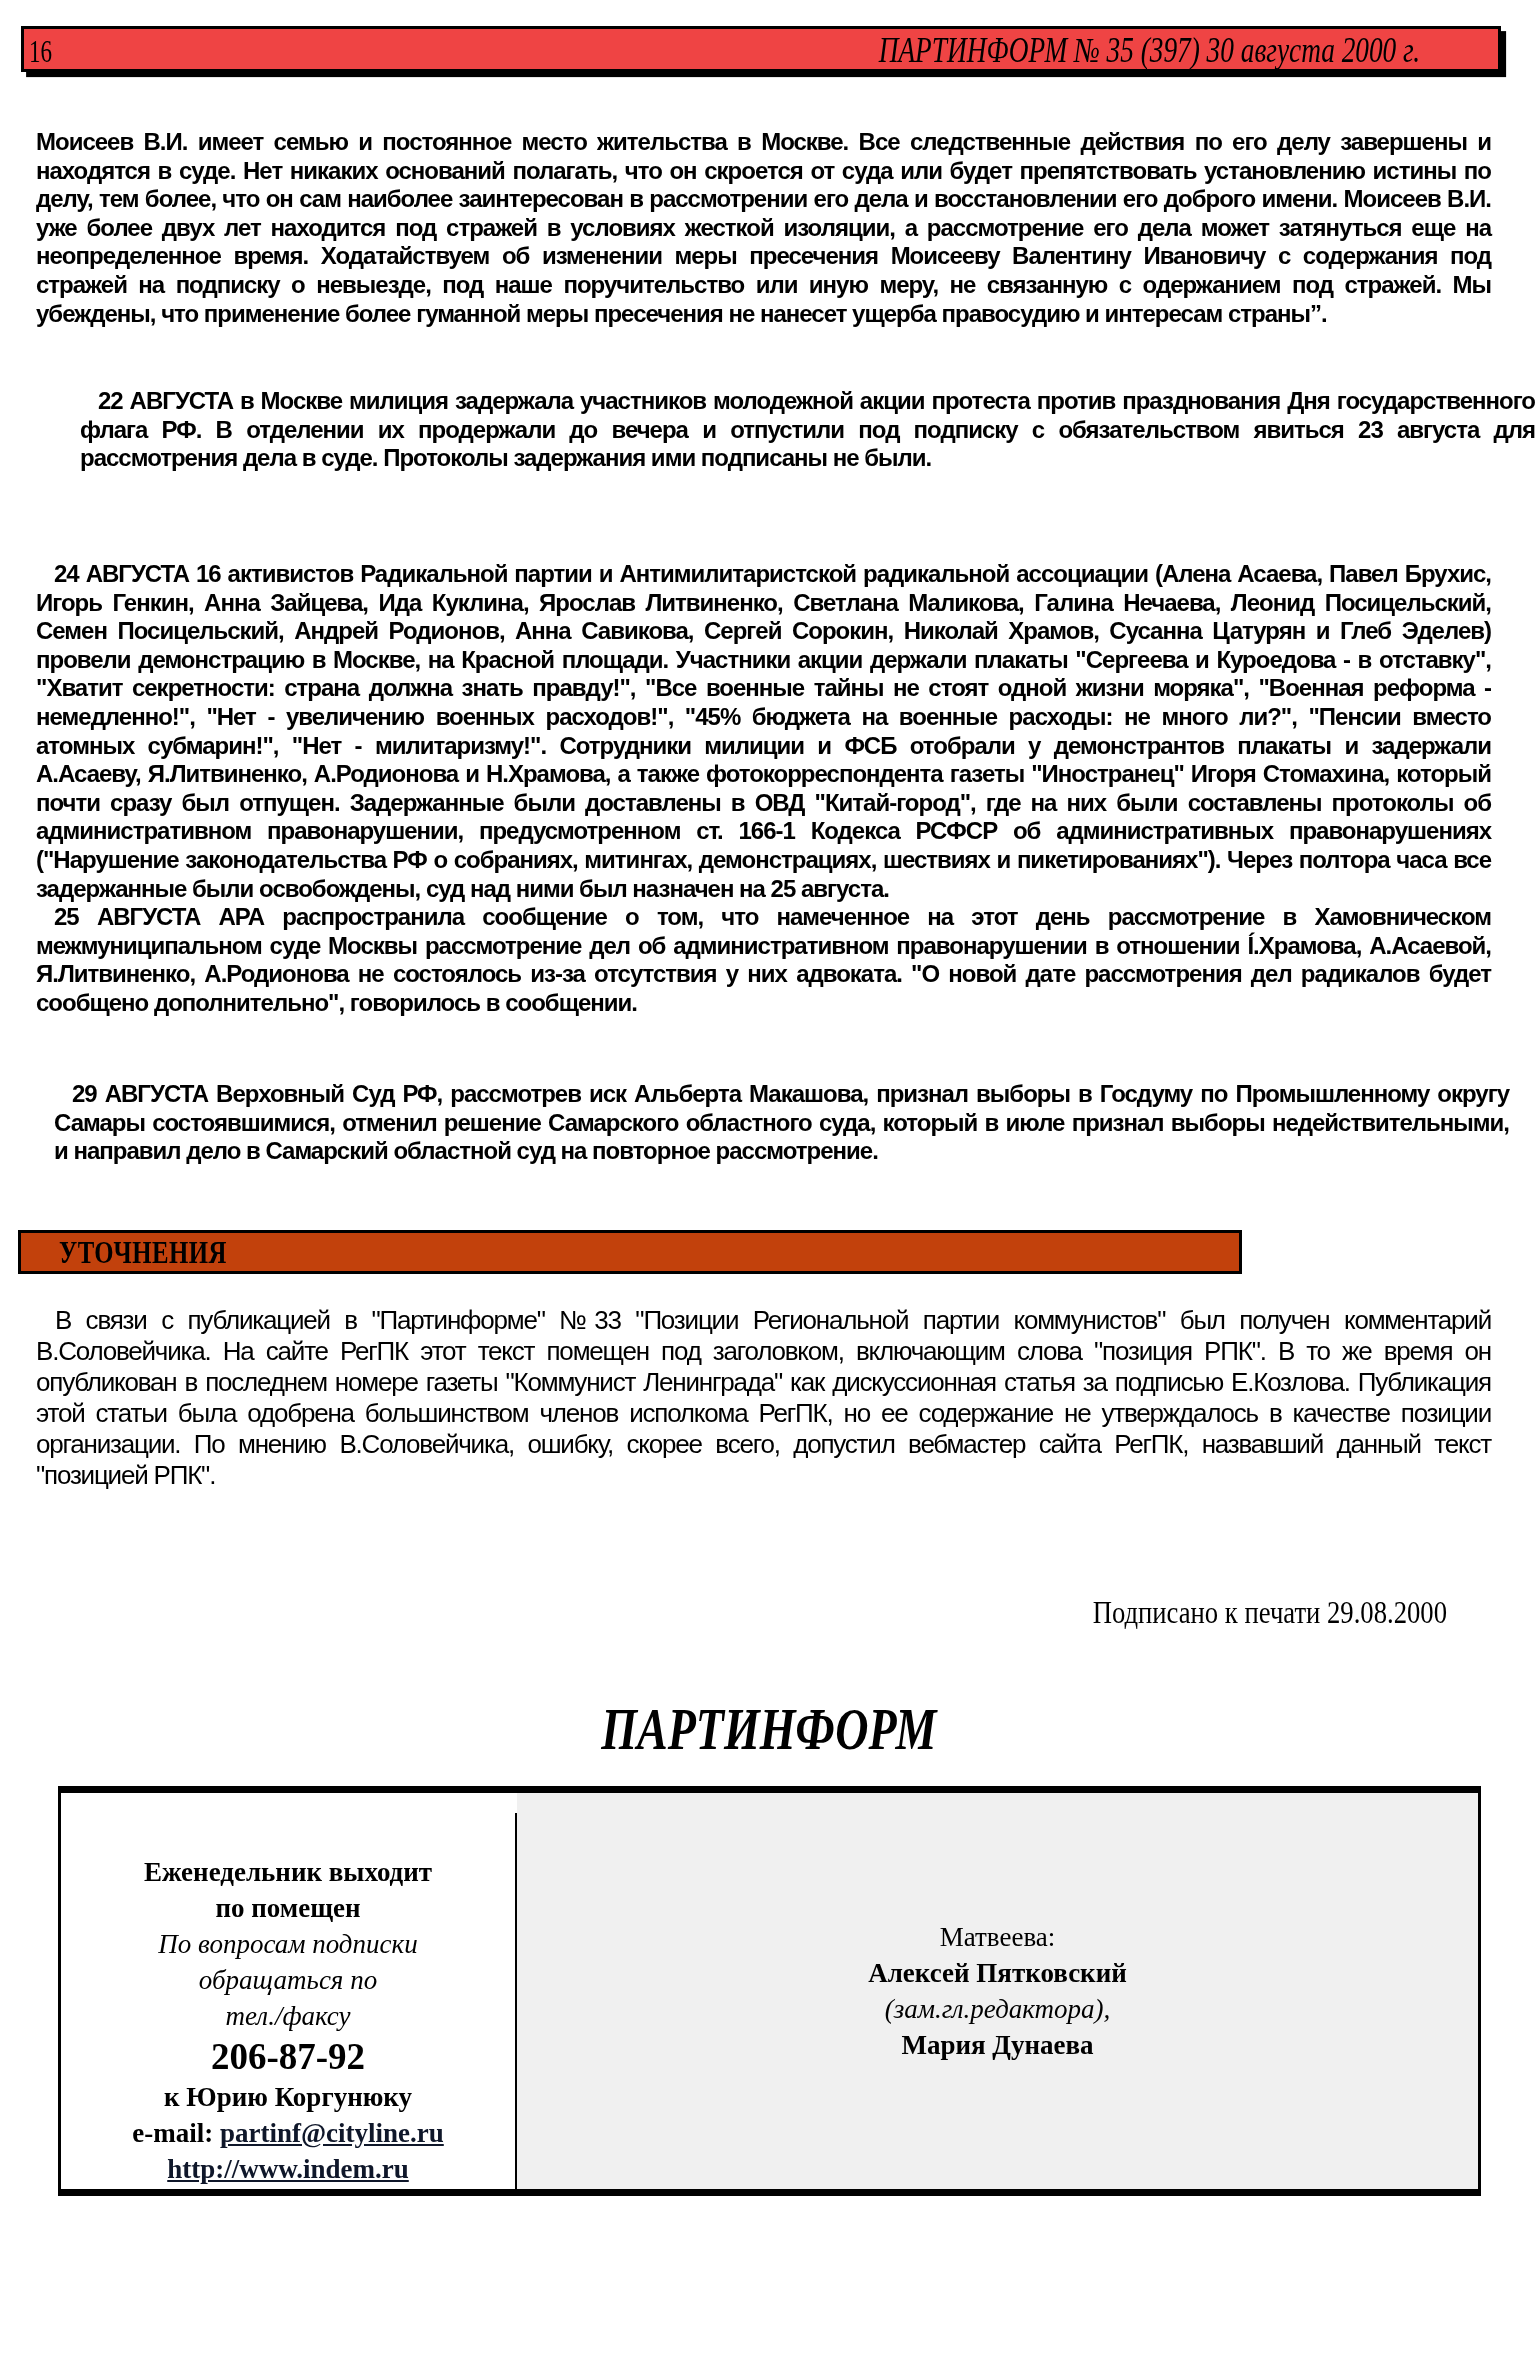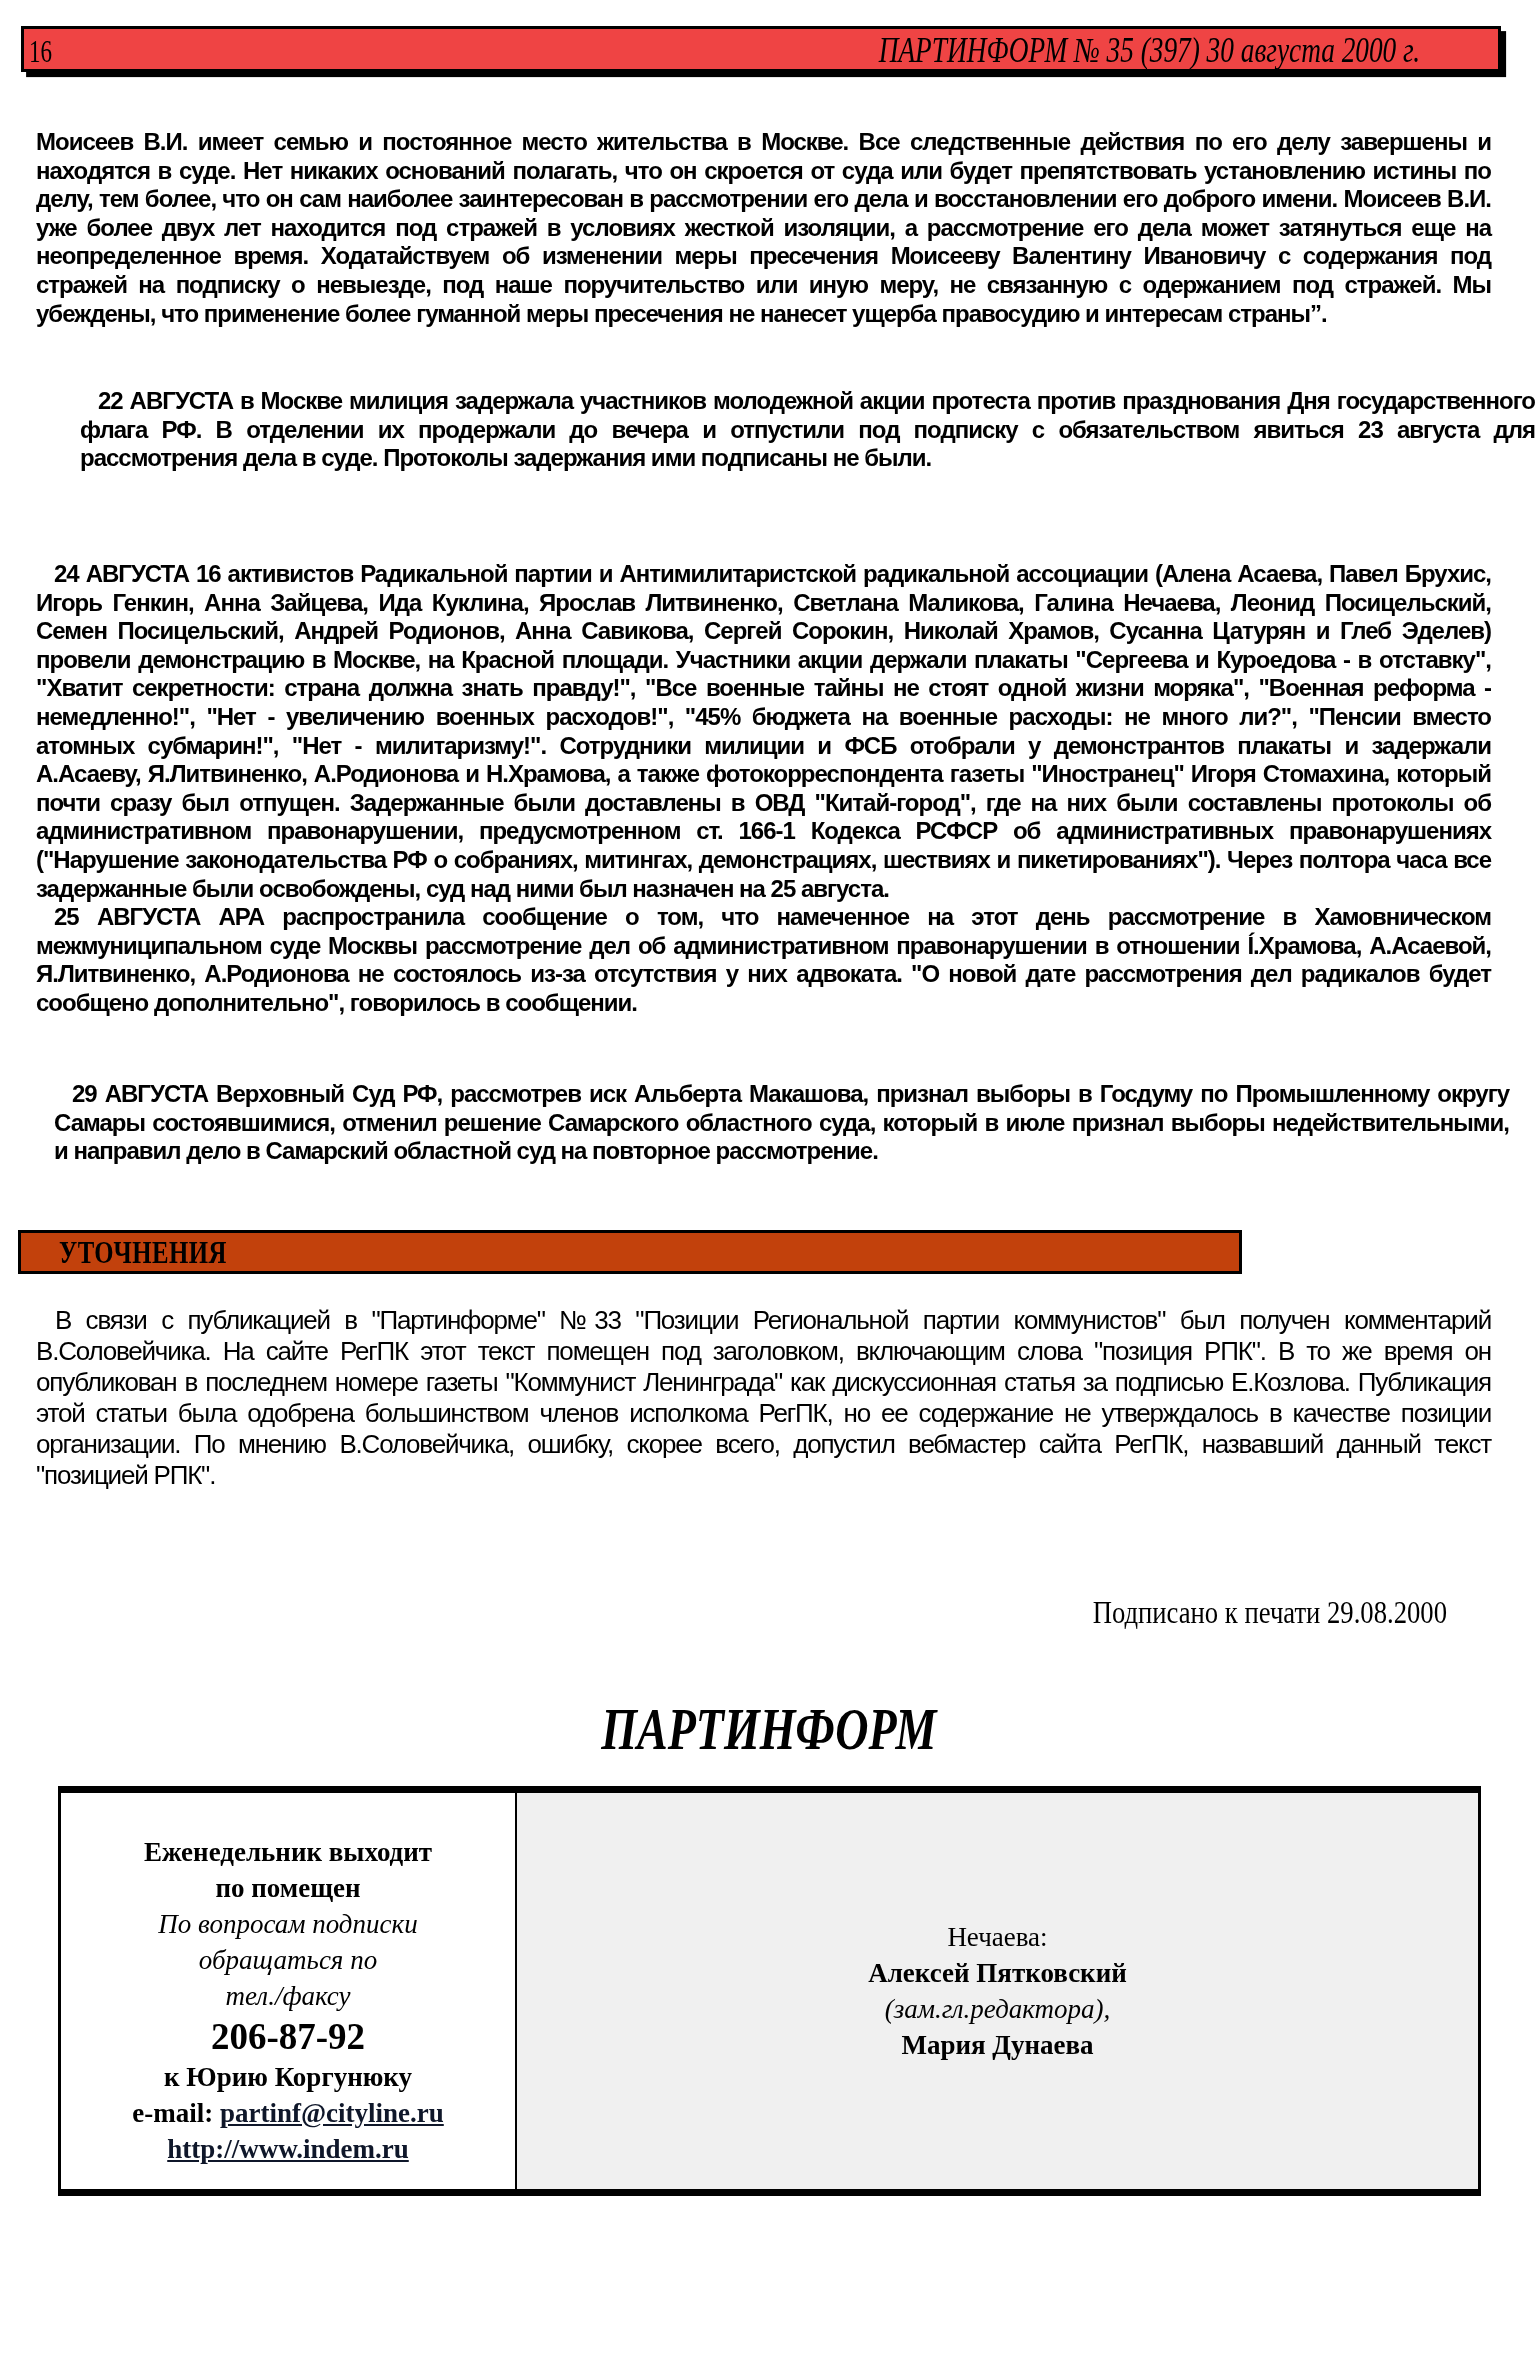--- a/index.html
+++ b/index.html
@@ -75,21 +75,21 @@
     border-top: 7.7px solid #000; border-bottom: 7.7px solid #000;
     border-left: 3.8px solid #000; border-right: 3.8px solid #000;
     box-sizing: border-box; display: flex;
   }
   .cell {
     box-sizing: border-box; display: flex; flex-direction: column; align-items: center;
     justify-content: center; text-align: center;
     font-family: "Liberation Serif", serif; font-size: 27px; line-height: 36px;
   }
   .cell-left { width: 493px; background: #f0f0f0; border-right: 1.9px solid #000; }
-  .cell-center { width: 456px; background: #ffffff; border-right: 2.6px solid #000; justify-content: flex-start; padding-top: 41px; }
+  .cell-center { width: 456px; background: #ffffff; border-right: 2.6px solid #000; justify-content: flex-start; padding-top: 41px; margin-top: 20px; }
   .cell-right { flex: 1; background: #f0f0f0; }
   .cell .b { font-weight: bold; }
   .cell .i { font-style: italic; }
   .cell .spacer { height: 36px; }
   .cell .phone { font-weight: bold; font-size: 37px; line-height: 45px; }
   .cell .link { text-decoration: underline; color: #0f172a; cursor: pointer; font-weight: bold; }
   .cell .line { display: block; }
 </style>
 </head>
 <body>
@@ -139,19 +139,19 @@
     <span class="line i">тел./факсу</span>
     <span class="line phone">206-87-92</span>
     <span class="line b">к Юрию Коргунюку</span>
     <span class="line">
       <span class="b">e-mail:</span>
       <a class="link">partinf@cityline.ru</a>
     </span>
     <a class="line link">http://www.indem.ru</a>
   </div>
   <div class="cell cell-right">
-    <span class="line">Нечаева:</span>
+    <span class="line">Матвеева:</span>
     <span class="line b">Алексей Пятковский</span>
     <span class="line i">(зам.гл.редактора),</span>
     <span class="line b">Мария Дунаева</span>
   </div>
 </div>
 
 
 </body></html>

